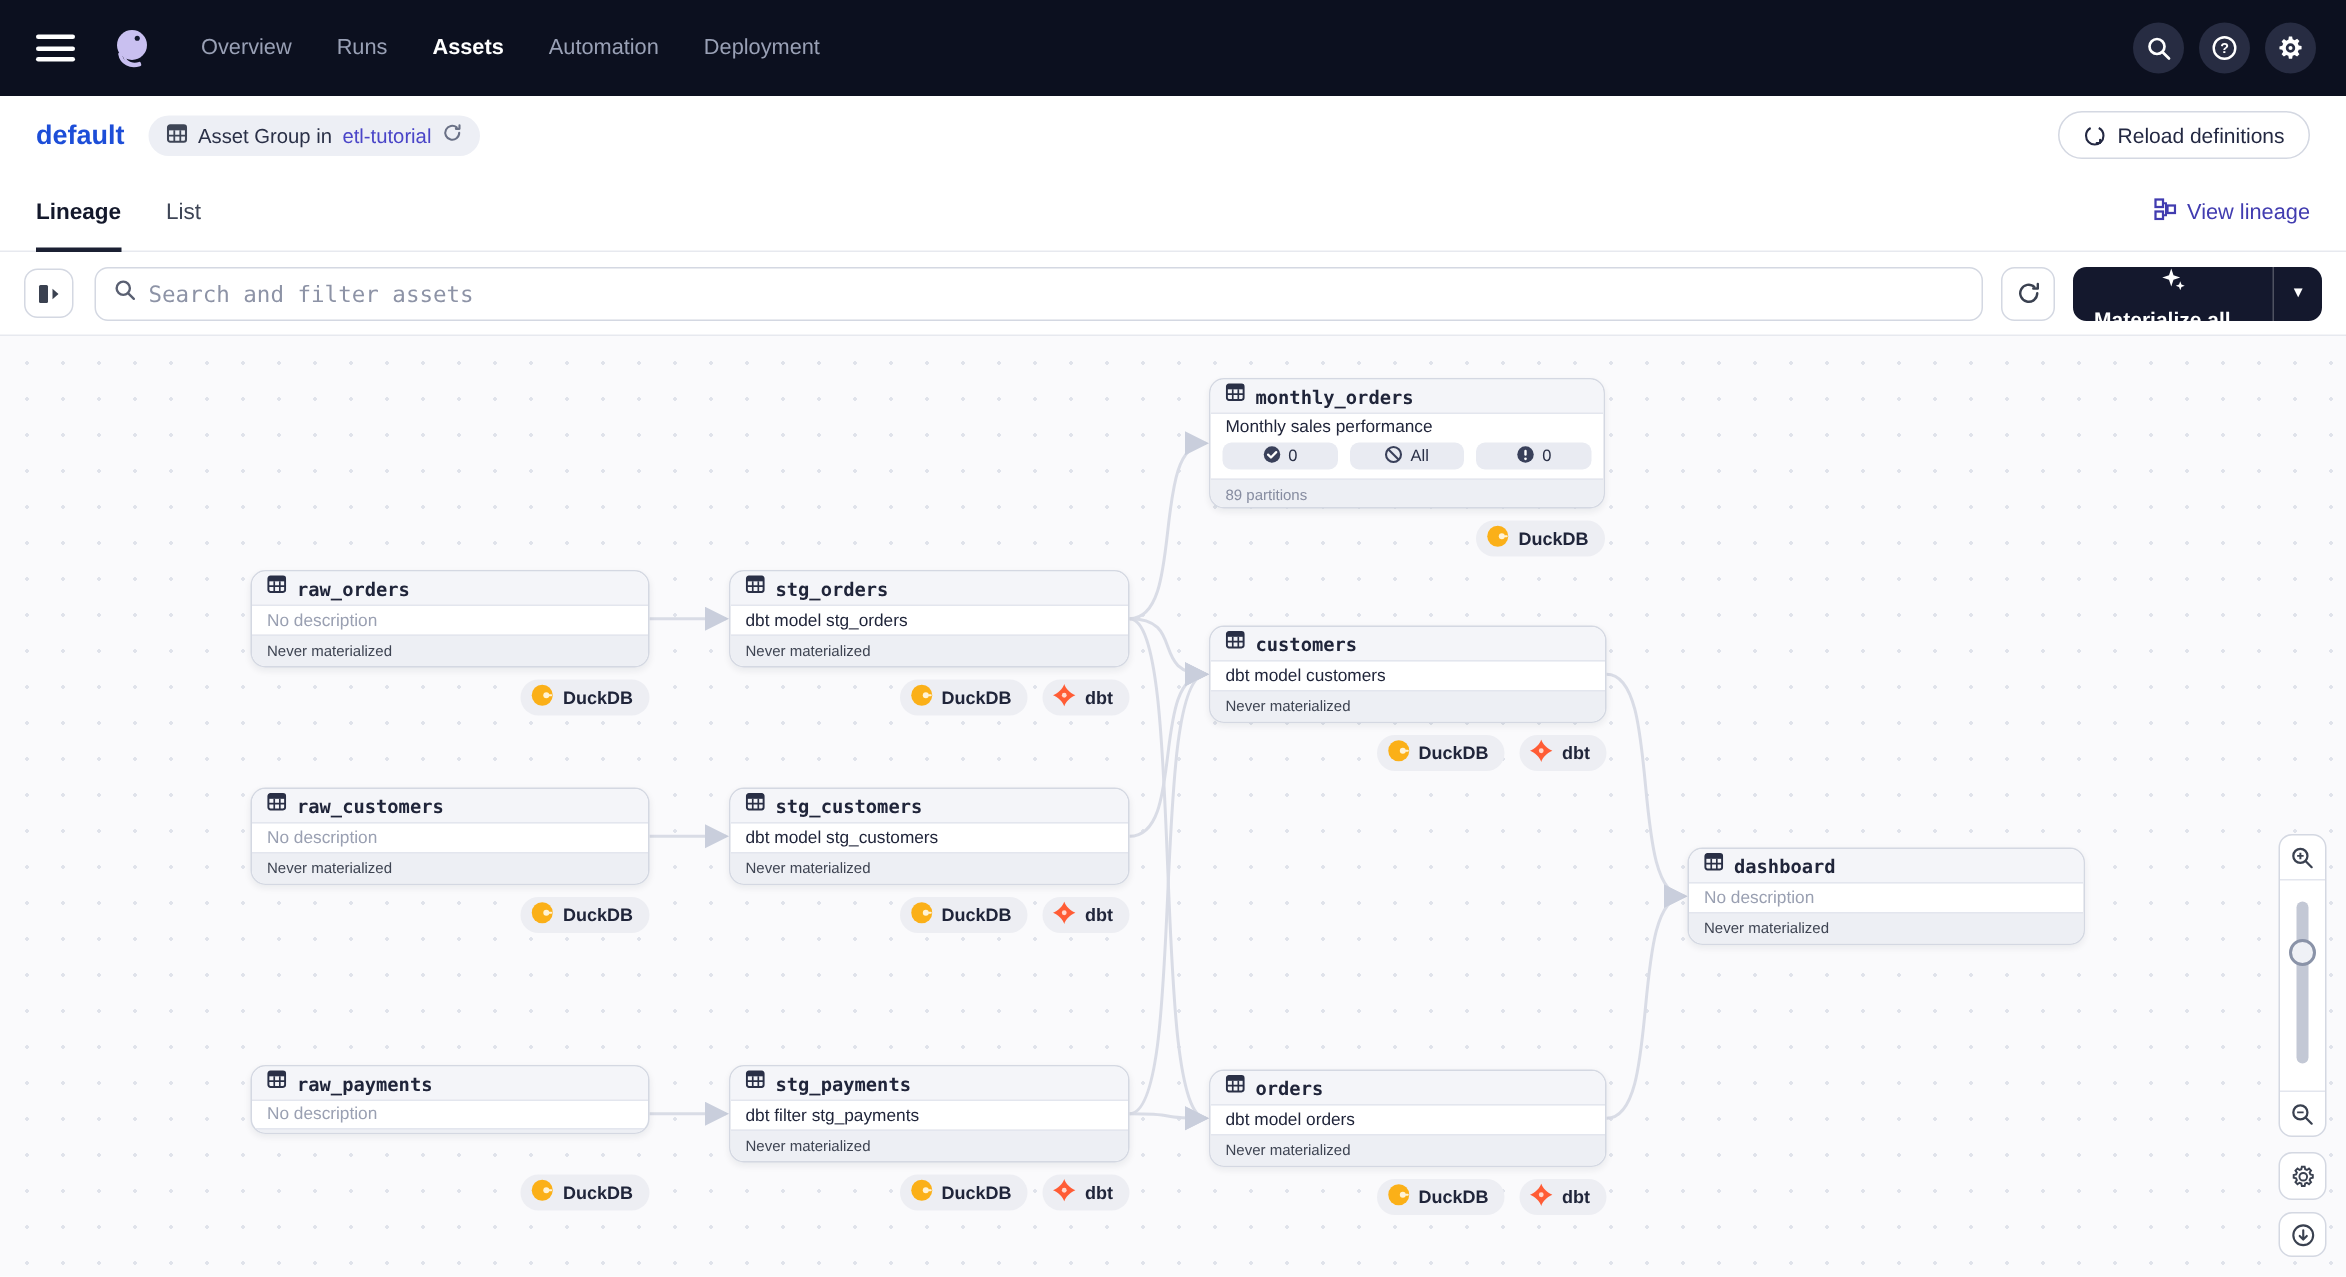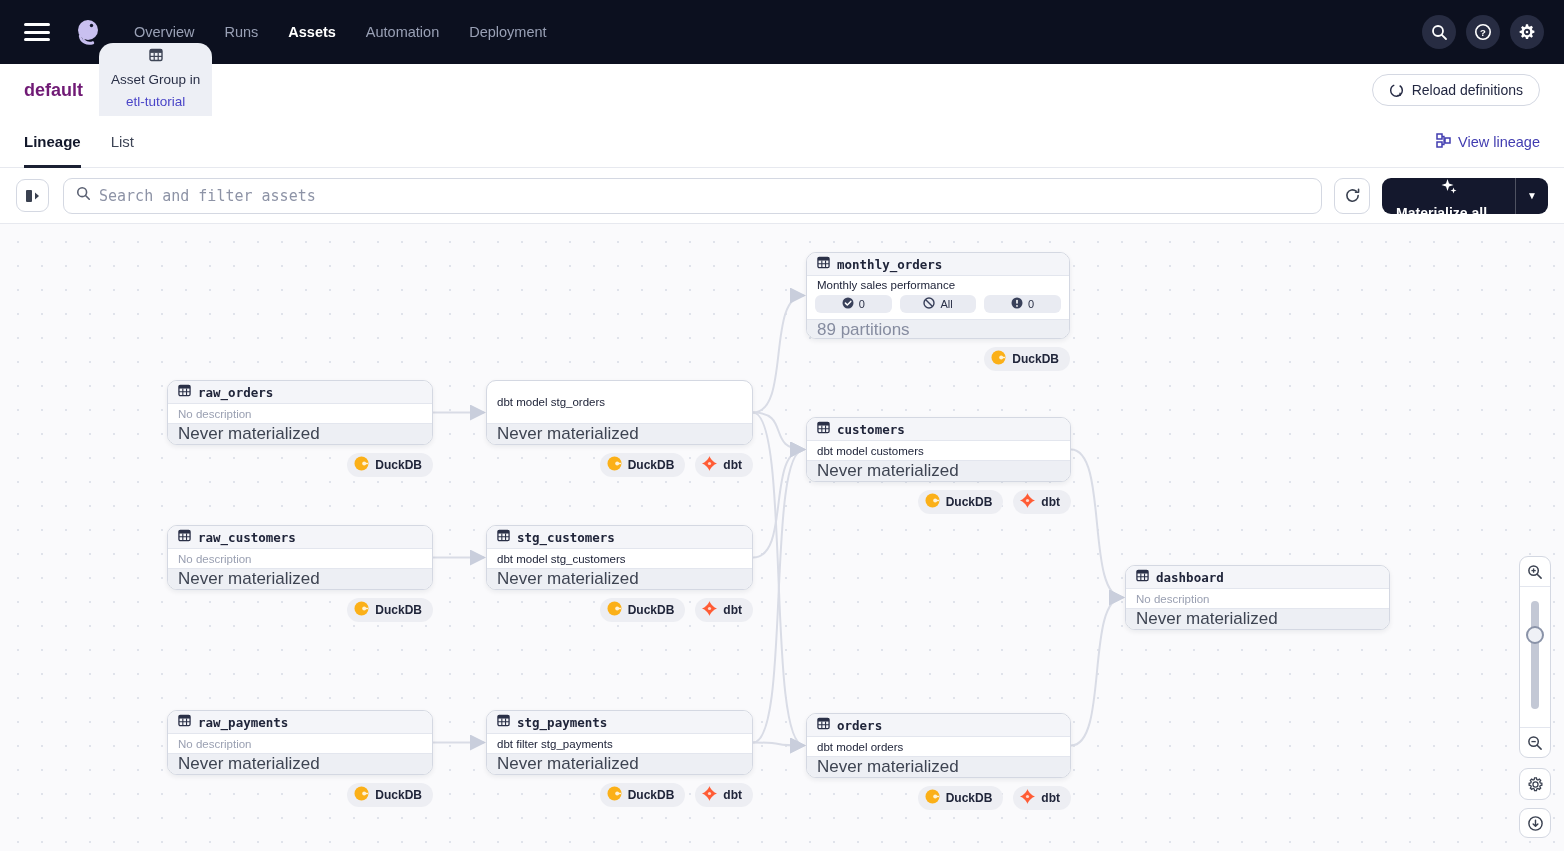--- a/index.html
+++ b/index.html
@@ -17,23 +17,23 @@
   .navlinks { display:flex; align-items:center; gap:30px; margin-left:28px; }
   .navlinks .nav-item { font-size:14.5px; color:#99A0B5; cursor:pointer; }
   .navlinks .nav-item.active { color:#FFFFFF; font-weight:700; }
   .topnav-right { margin-left:auto; display:flex; align-items:center; gap:10px; }
   .circle-btn { width:34px; height:34px; border-radius:50%; background:#272C42; display:flex;
                 align-items:center; justify-content:center; cursor:pointer; }
 
   
   .pageheader { position:absolute; top:64px; left:0; right:0; height:52px; background:#fff;
                 display:flex; align-items:center; padding:0 24px; }
-  .page-title { font-size:18px; font-weight:700; color:#701a75; }
+  .page-title { font-size:18px; font-weight:700; color:#1d4ed8; }
   .group-badge { margin-left:16px; display:flex; align-items:center; gap:7px; background:#EDEFF5;
-                 border-radius:14px; padding:5px 12px; font-size:13.5px; color:#2A3047;flex-direction:column; }
+                 border-radius:14px; padding:5px 12px; font-size:13.5px; color:#2A3047; }
   .group-badge a { color:#4A45C8; text-decoration:none; cursor:pointer; }
   .reload-btn { margin-left:auto; display:flex; align-items:center; gap:8px; border:1px solid #D4D8E2;
                 border-radius:17px; padding:7px 16px; font-size:14px; color:#232842; background:#fff; cursor:pointer; }
 
   
   .tabsrow { position:absolute; top:116px; left:0; right:0; height:52px; background:#fff;
              border-bottom:1px solid #E7E9EF; display:flex; align-items:center; padding:0 24px; }
   .tab { font-size:15px; color:#3E4556; margin-right:30px; cursor:pointer; height:100%;
          display:flex; align-items:center; position:relative; }
   .tab.active { color:#13182B; font-weight:700; }
@@ -67,21 +67,21 @@
                 box-shadow:0 2px 5px rgba(20,25,48,.07); overflow:hidden; cursor:pointer;
                 display:flex; flex-direction:column; }
   .an-header { background:#F4F5F9; border-bottom:1px solid #E3E6EE; display:flex; align-items:center;
                gap:7px; padding:3px 10px; height:23px; flex:none; }
   .an-name { font-family:"DejaVu Sans Mono", monospace; font-size:12.5px; font-weight:700; color:#20253A; }
   .an-desc { font-size:11.5px; color:#20253A; padding:3px 10px; flex:1; display:flex; align-items:center; }
   .an-desc.muted { color:#9AA0B2; }
   .an-pills { display:flex; gap:8px; padding:1px 8px 6px; }
   .an-pill { flex:1; height:18px; background:#E9EBF2; border-radius:6px; display:flex; align-items:center;
              justify-content:center; gap:5px; font-size:11px; color:#2A3047; }
-  .an-footer { background:#EDEFF4; border-top:1px solid #E3E6EE; font-size:17px; color:#3E4452;
+  .an-footer { background:#EDEFF4; border-top:1px solid #E3E6EE; font-size:10px; color:#3E4452;
                padding:3px 10px; height:21px; flex:none; display:flex; align-items:center; }
   .an-footer.muted { color:#868CA0; }
   .badge-row { position:absolute; display:flex; justify-content:flex-end; gap:10px; }
   .asset-badge { display:flex; align-items:center; gap:6px; background:#EDEEF3; border-radius:14px;
                  padding:3px 11px 3px 7px; font-size:12px; font-weight:700; color:#20253A; cursor:pointer; }
 
   
   .zoom-stack { position:absolute; left:1519px; top:332px; width:32px; height:202px; background:#fff;
                 border:1px solid #D4D8E2; border-radius:9px; display:flex; flex-direction:column; }
   .zoom-btn { height:30px; display:flex; align-items:center; justify-content:center; cursor:pointer; flex:none; }
@@ -312,20 +312,30 @@
           <div class="asset-badge">
             <span><svg width="15" height="15" viewBox="0 0 15 15">
                 <circle cx="7.5" cy="7.5" r="7" fill="#FBB018"></circle>
                 <circle cx="10.2" cy="7.5" r="2" fill="#FFF3D6"></circle>
                 <rect x="11.6" y="6.8" width="2.6" height="1.4" rx="0.7" fill="#FFF3D6"></rect>
               </svg></span>
             <span>DuckDB</span>
           </div>
         </div>
         <div class="asset-node" style="left: 486px; top: 156px; width: 267px; height: 65px;">
+          <div class="an-header">
+            <span><svg width="13" height="13" viewBox="0 0 14 14">
+                <rect x="1" y="1.5" width="12" height="11" rx="1.5" fill="none" stroke="#2A3047" stroke-width="1.4"></rect>
+                <rect x="1" y="1.5" width="12" height="3.4" fill="#2A3047"></rect>
+                <line x1="1" y1="8.4" x2="13" y2="8.4" stroke="#2A3047" stroke-width="1.2"></line>
+                <line x1="5.2" y1="4.9" x2="5.2" y2="12.5" stroke="#2A3047" stroke-width="1.2"></line>
+                <line x1="9.2" y1="4.9" x2="9.2" y2="12.5" stroke="#2A3047" stroke-width="1.2"></line>
+              </svg></span>
+            <span class="an-name">stg_orders</span>
+          </div>
           <div class="an-desc">dbt model stg_orders</div>
           <div class="an-footer">Never materialized</div>
         </div>
         <div class="badge-row" style="left: 486px; top: 229px; width: 267px;">
           <div class="asset-badge">
             <span><svg width="15" height="15" viewBox="0 0 15 15">
                 <circle cx="7.5" cy="7.5" r="7" fill="#FBB018"></circle>
                 <circle cx="10.2" cy="7.5" r="2" fill="#FFF3D6"></circle>
                 <rect x="11.6" y="6.8" width="2.6" height="1.4" rx="0.7" fill="#FFF3D6"></rect>
               </svg></span>
@@ -432,21 +442,21 @@
                 <rect x="1" y="1.5" width="12" height="3.4" fill="#2A3047"></rect>
                 <line x1="1" y1="8.4" x2="13" y2="8.4" stroke="#2A3047" stroke-width="1.2"></line>
                 <line x1="5.2" y1="4.9" x2="5.2" y2="12.5" stroke="#2A3047" stroke-width="1.2"></line>
                 <line x1="9.2" y1="4.9" x2="9.2" y2="12.5" stroke="#2A3047" stroke-width="1.2"></line>
               </svg></span>
             <span class="an-name">dashboard</span>
           </div>
           <div class="an-desc muted">No description</div>
           <div class="an-footer">Never materialized</div>
         </div>
-        <div class="asset-node" style="left: 167px; top: 486px; width: 266px; height: 65px;">
+        <div class="asset-node" style="left: 167px; top: 486px; width: 266px; height: 46px;">
           <div class="an-header">
             <span><svg width="13" height="13" viewBox="0 0 14 14">
                 <rect x="1" y="1.5" width="12" height="11" rx="1.5" fill="none" stroke="#2A3047" stroke-width="1.4"></rect>
                 <rect x="1" y="1.5" width="12" height="3.4" fill="#2A3047"></rect>
                 <line x1="1" y1="8.4" x2="13" y2="8.4" stroke="#2A3047" stroke-width="1.2"></line>
                 <line x1="5.2" y1="4.9" x2="5.2" y2="12.5" stroke="#2A3047" stroke-width="1.2"></line>
                 <line x1="9.2" y1="4.9" x2="9.2" y2="12.5" stroke="#2A3047" stroke-width="1.2"></line>
               </svg></span>
             <span class="an-name">raw_payments</span>
           </div>

